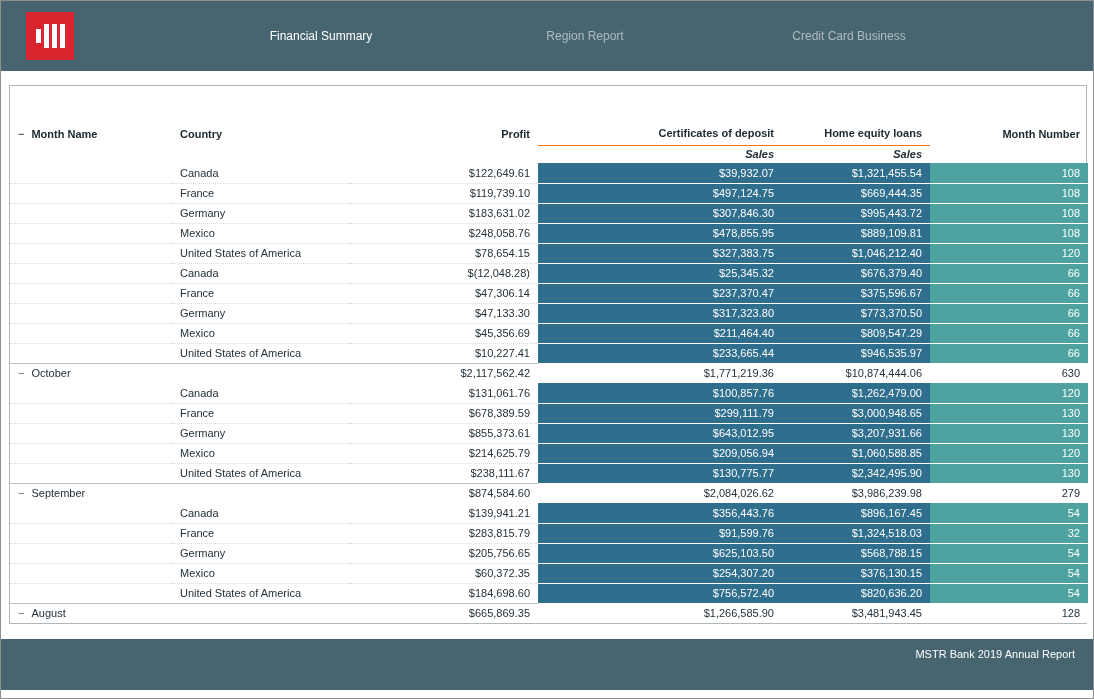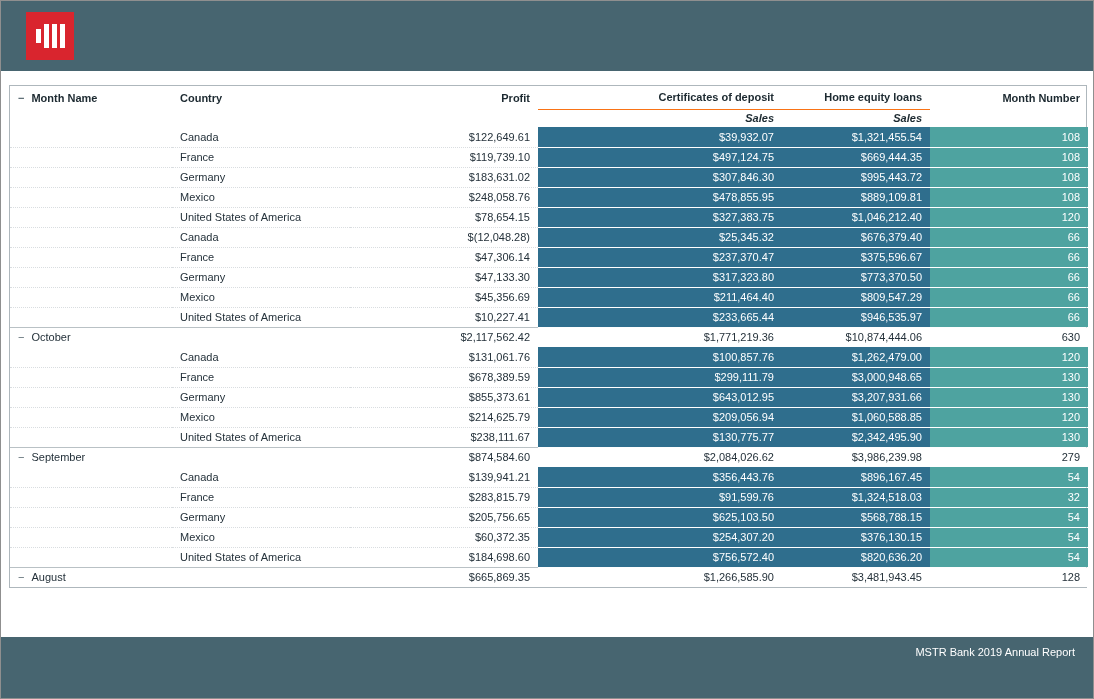--- a/index.html
+++ b/index.html
@@ -63,20 +63,21 @@
     width: 1078px;
     background: #ffffff;
     border: 1px solid #aeb7bc;
   }
   table {
     width: 100%;
     border-collapse: collapse;
     table-layout: fixed;
     font-size: 11px;
     color: #24313a;
+    margin-top: 36px;
   }
   th {
     font-weight: bold;
     text-align: right;
     padding: 0 8px;
     height: 23px;
     vertical-align: middle;
     color: #1c2930;
     white-space: nowrap;
     cursor: pointer;
@@ -109,41 +110,46 @@
     color: #5a6a72;
     margin-right: 7px;
     cursor: pointer;
     font-size: 11px;
     display: inline-block;
   }
   .month-label { color: #24313a; }
   
   .bottombar {
     position: absolute;
-    left: 0; right: 0; bottom: 0;
-    height: 61px;
+    left: 0; right: 0; bottom: 8px;
+    height: 51px;
     background: var(--bar-color, #476570);
     color: #ffffff;
     font-size: 11px;
     text-align: right;
     padding: 9px 18px 0 0;
   }
 </style>
 </head>
 <body>
 
 <div class="screen">
 
   <header class="topbar">
     <div class="logo">
       <span class="bar b1"></span>
       <span class="bar b2"></span>
       <span class="bar b3"></span>
       <span class="bar b4"></span>
     </div>
+    <nav class="tabs">
+      <div class="tab active">Financial Summary</div>
+      <div class="tab">Region Report</div>
+      <div class="tab">Credit Card Business</div>
+    </nav>
   </header>
 
   <div class="table-wrap">
     <table>
       <colgroup>
         <col style="width:162px">
           <col style="width:178px">
           <col style="width:188px">
         <col style="width:244px">
           <col style="width:148px">

